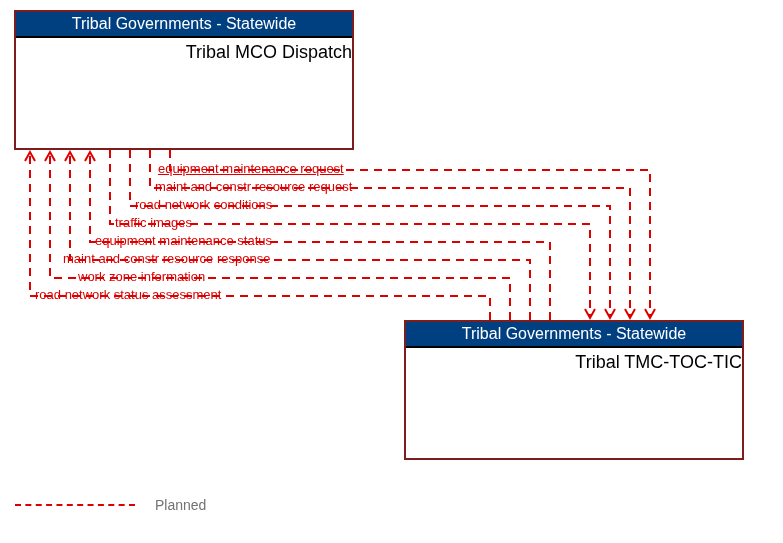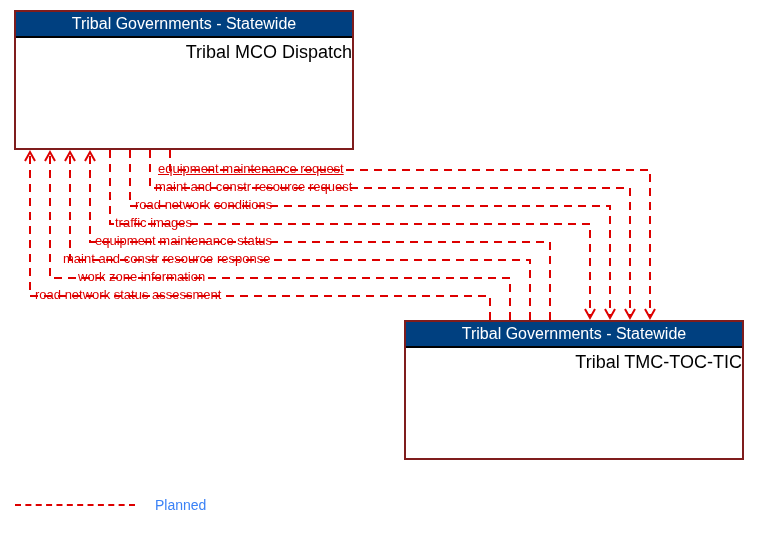--- a/index.html
+++ b/index.html
@@ -47,21 +47,21 @@
     align-items: center;
   }
   .dash-sample {
     width: 120px;
     height: 0;
     border-top: 2px dashed #d00;
     margin-right: 20px;
   }
   .legend-text {
     font-size: 14px;
-    color: #3b82f6;
+    color: #737373;
   }
   svg {
     position: absolute;
     top: 0;
     left: 0;
     pointer-events: none;
   }
 </style>
 </head>
 <body>

